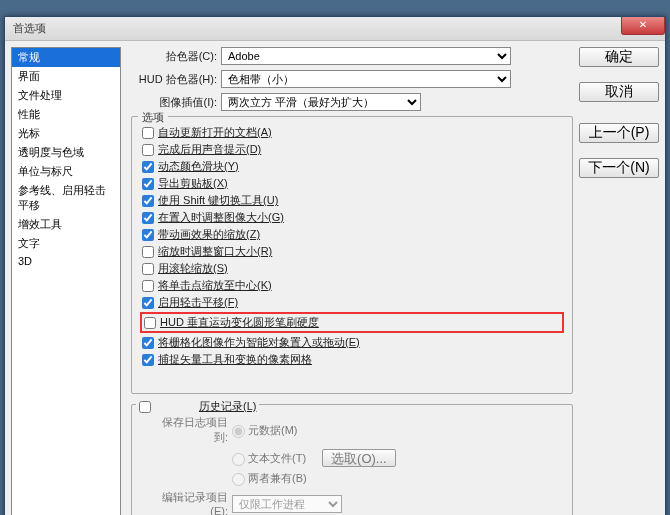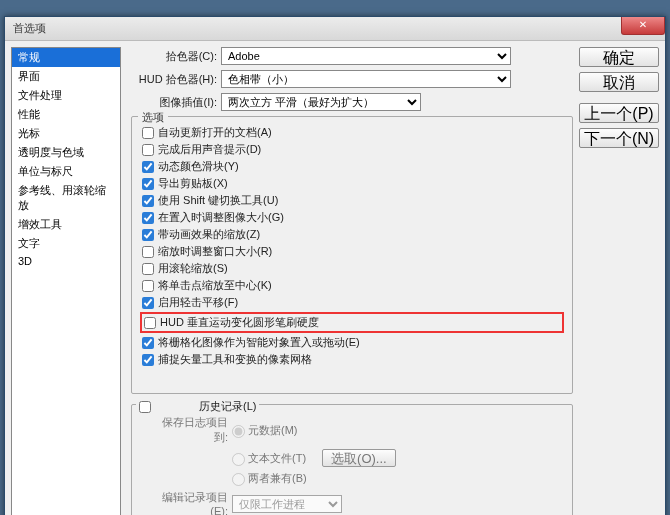--- a/index.html
+++ b/index.html
@@ -8,29 +8,29 @@
 .titlebar { height: 24px; background: linear-gradient(#ececec,#d8d8d8); display: flex; align-items: center; padding-left: 8px; position: relative; border-bottom: 1px solid #bbb; }
 .titlebar-text { color: #333; }
 .close-btn { position: absolute; right: 0; top: 0; width: 44px; height: 18px; background: linear-gradient(#e88,#c63a3a); border: 1px solid #a03030; border-top: none; border-radius: 0 0 3px 3px; color: #fff; text-align: center; line-height: 16px; font-size: 10px; cursor: pointer; }
 .content { display: flex; height: calc(100% - 24px); }
 .sidebar { width: 110px; background: #fff; border: 1px solid #888; margin: 6px 0 6px 6px; overflow: hidden; }
 .sidebar-item { padding: 2px 6px; color: #000; cursor: pointer; }
 .sidebar-item.selected { background: #1a6fd8; color: #fff; }
 .main { flex: 1; padding: 6px 6px 6px 10px; display: flex; }
 .form-area { flex: 1; }
 .btn-col { width: 86px; padding-left: 6px; }
-.btn { width: 80px; height: 20px; background: linear-gradient(#fdfdfd,#e3e3e3); border: 1px solid #888; border-radius: 2px; margin-bottom: 5px; font-size: 16px; cursor: pointer; }
+.btn { width: 80px; height: 20px; background: linear-gradient(#fdfdfd,#e3e3e3); border: 1px solid #888; border-radius: 2px; margin-bottom: 15px; font-size: 14px; cursor: pointer; }
 .row { display: flex; align-items: center; margin-bottom: 5px; }
 .row-label { width: 90px; text-align: right; padding-right: 4px; color: #222; }
 select { height: 18px; border: 1px solid #888; background: #fff; font-size: 11px; padding: 0 2px; }
 .fieldset { border: 1px solid #aaa; border-radius: 2px; padding: 6px 8px 24px 8px; margin-top: 2px; position: relative; }
 .legend { position: absolute; top: -7px; left: 6px; background: #f0f0f0; padding: 0 4px; color: #333; }
 .chk-row { display: flex; align-items: center; margin: 2px 0; padding-left: 2px; }
 .chk-row input { margin-right: 4px; width: 12px; height: 12px; accent-color: #2a7dd8; }
-.chk-row label { color: #222; }
+.chk-row label { color: #222; text-decoration: underline; }
 .highlight { border: 2px solid #e33; padding: 1px 2px; margin: 1px 0; }
 .subrow { display: flex; align-items: center; margin: 4px 0 4px 8px; }
 .sub-label { width: 84px; text-align: right; padding-right: 4px; color: #777; }
 .radio-g { display: flex; align-items: flex-end; color: #777; }
 .radio-g input { margin-right: 3px; }
 .radio-g span { margin-right: 10px; }
 .small-btn { height: 18px; padding: 0 8px; background: linear-gradient(#fdfdfd,#e3e3e3); border: 1px solid #999; border-radius: 2px; font-size: 13px; color: #777; margin-left: 6px; cursor: pointer; }
 .center-btn { display: block; margin: 10px auto 0 auto; height: 20px; padding: 0 14px; background: linear-gradient(#fdfdfd,#e3e3e3); border: 1px solid #888; border-radius: 2px; font-size: 11px; cursor: pointer; }
 </style>
 </head>
@@ -43,21 +43,21 @@
   </div>
   <div class="content">
     <div class="sidebar">
       <div class="sidebar-item selected">常规</div>
       <div class="sidebar-item">界面</div>
       <div class="sidebar-item">文件处理</div>
       <div class="sidebar-item">性能</div>
       <div class="sidebar-item">光标</div>
       <div class="sidebar-item">透明度与色域</div>
       <div class="sidebar-item">单位与标尺</div>
-      <div class="sidebar-item">参考线、用滚轮缩放</div>
+      <div class="sidebar-item">参考线、启用轻击平移</div>
       <div class="sidebar-item">增效工具</div>
       <div class="sidebar-item">文字</div>
       <div class="sidebar-item">3D</div>
     </div>
 
     <div class="main">
       <div class="form-area">
 
         <div class="row">
           <div class="row-label">拾色器(C):</div>

